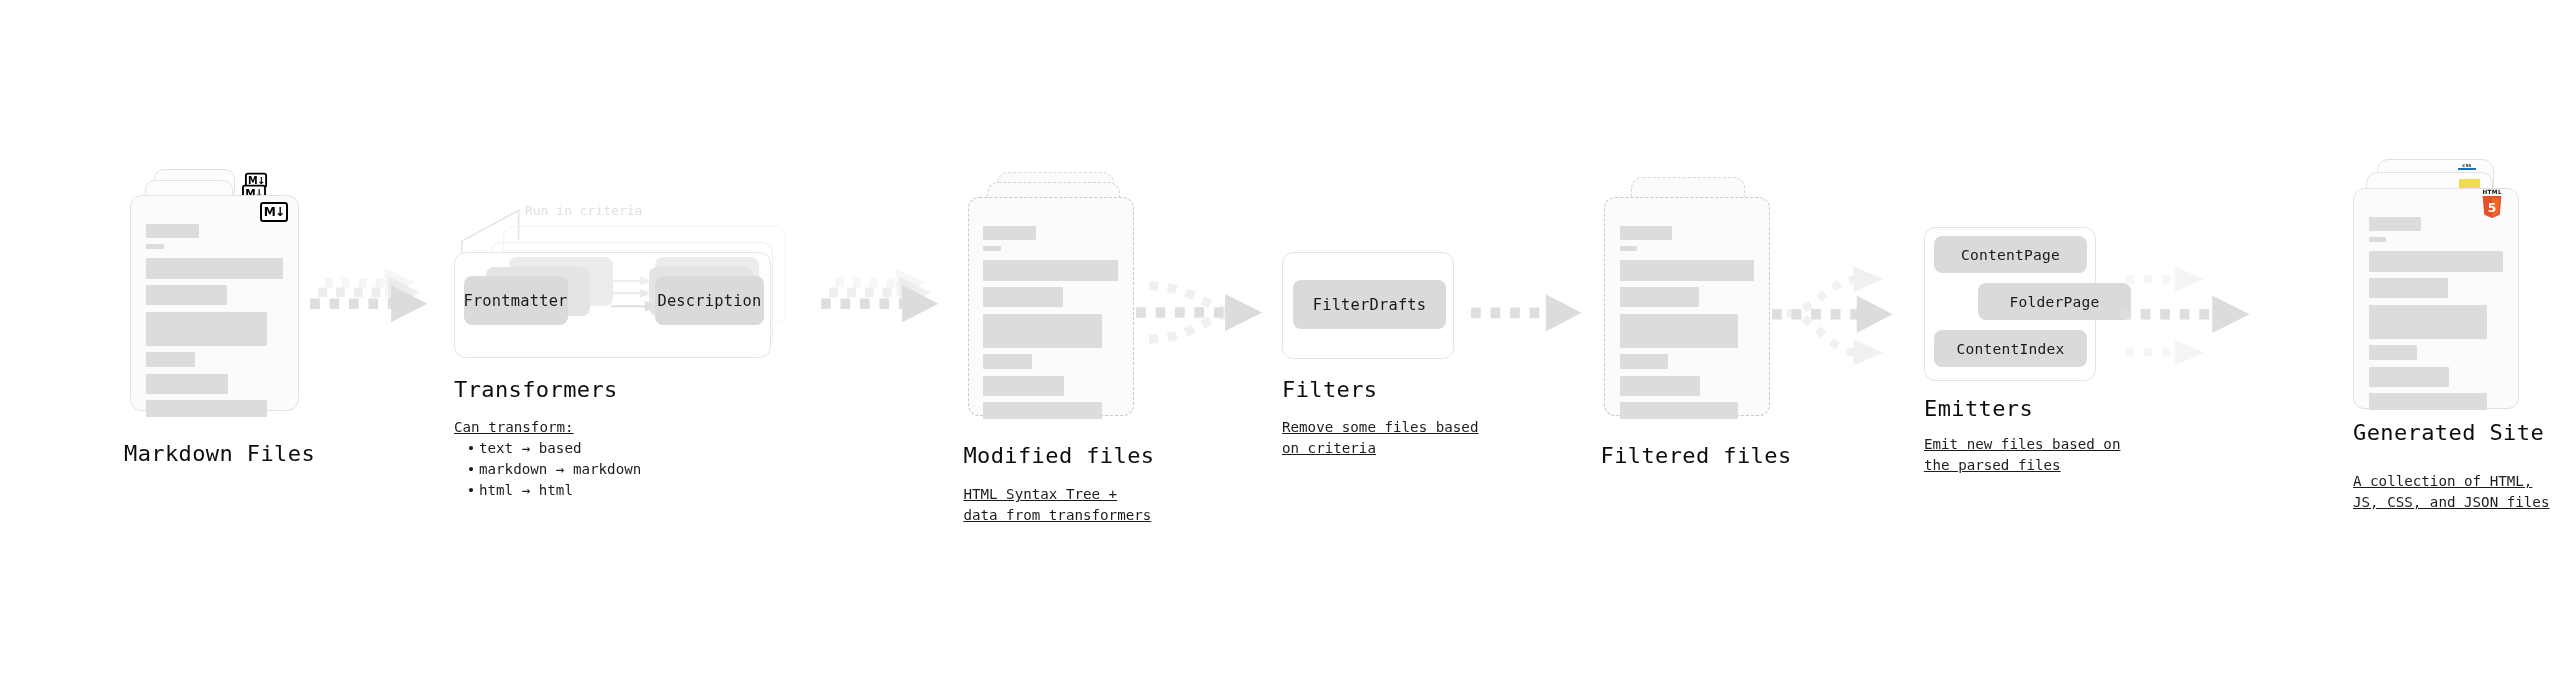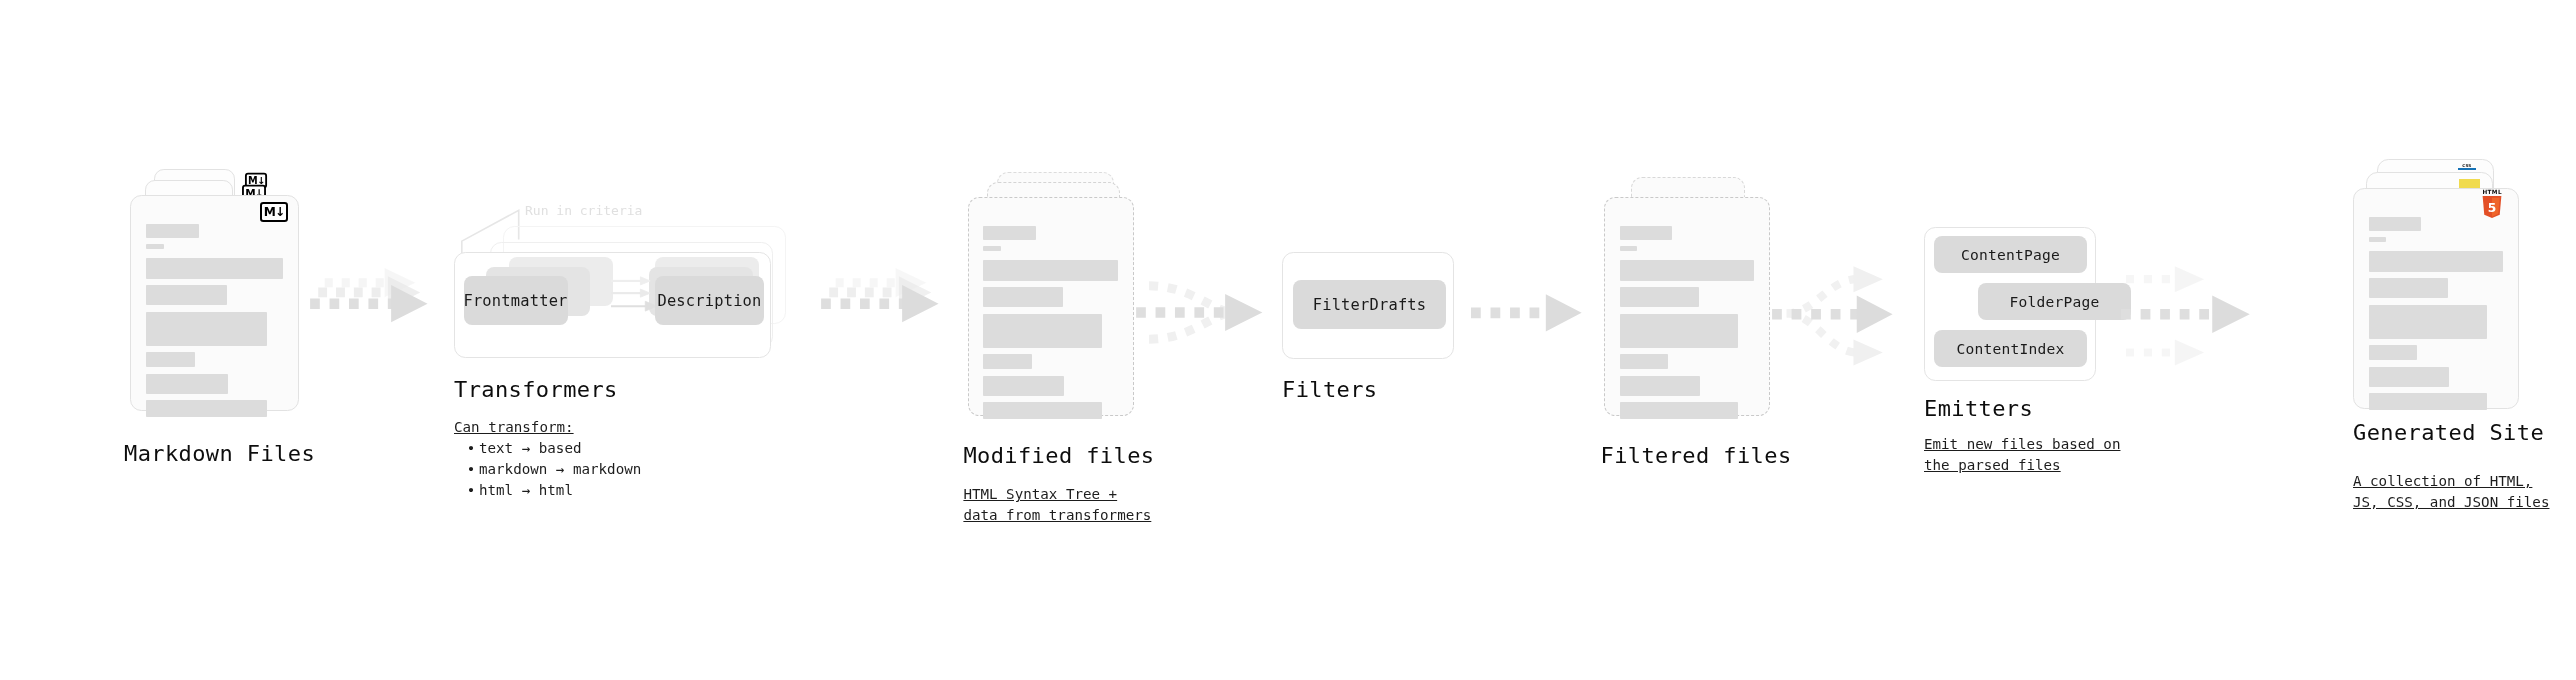--- a/index.html
+++ b/index.html
@@ -312,20 +312,22 @@
     <path d="M16 22 C 62 22, 86 46, 112 54" fill="none" stroke="#f0f0f0" stroke-width="11" stroke-dasharray="11 12"></path>
     <path d="M16 88 C 62 88, 86 64, 112 56" fill="none" stroke="#f0f0f0" stroke-width="11" stroke-dasharray="11 12"></path>
     <line x1="0" y1="55" x2="116" y2="55" stroke="#dedede" stroke-width="13" stroke-dasharray="12 12"></line>
     <polygon points="110,32 156,55 110,78" fill="#dcdcdc"></polygon>
   </svg>
 
   <div class="stage-col" style="left:1251px;width:341px">
     <div class="groupbox" style="left:31px;top:252px;width:172px;height:107px;"></div>
     <div class="pill" style="left:42px;top:280px;width:153px;height:49px;">FilterDrafts</div>
     <div class="title" style="left:31px;top:377px;">Filters</div>
+    <div class="subtitle" style="left:31px;top:417px;">Remove some files based
+on criteria</div>
   </div>
 
   <svg class="arrowsvg" style="left:1471px;top:286px;" width="122" height="57" viewBox="0 0 150 70">
     <line x1="0" y1="33" x2="96" y2="33" stroke="#dedede" stroke-width="13" stroke-dasharray="12 12"></line>
     <polygon points="92,10 136,33 92,56" fill="#dcdcdc"></polygon>
   </svg>
 
   <div class="stage-col" style="left:1568px;width:341px">
     <div class="filecard dashed" style="left:63px;top:177px;width:114px;height:55px;border-color:#d8d8d8;"></div>
     <div class="filecard dashed" style="left:36px;top:197px;width:166px;height:219px;">

